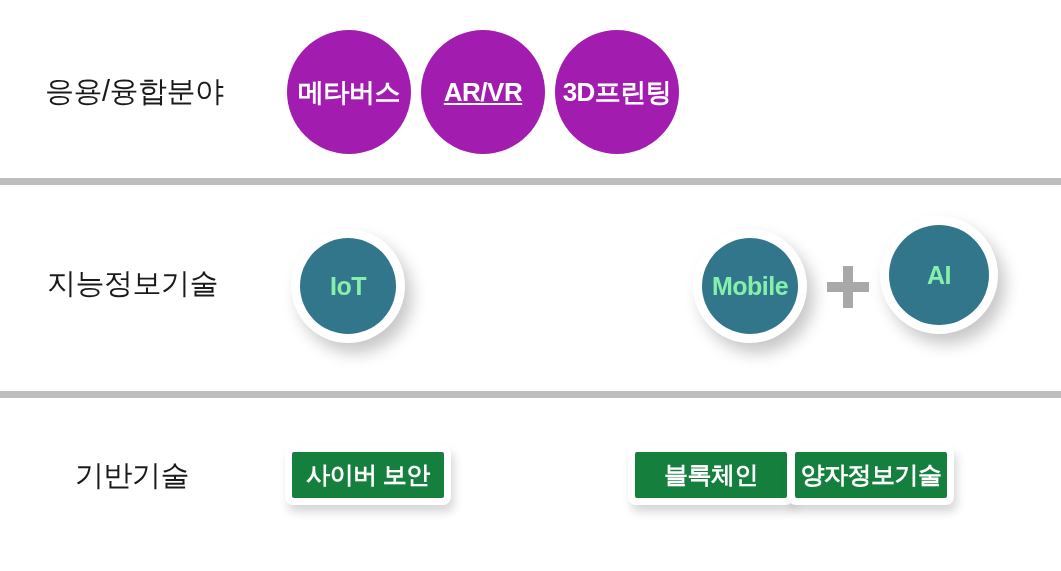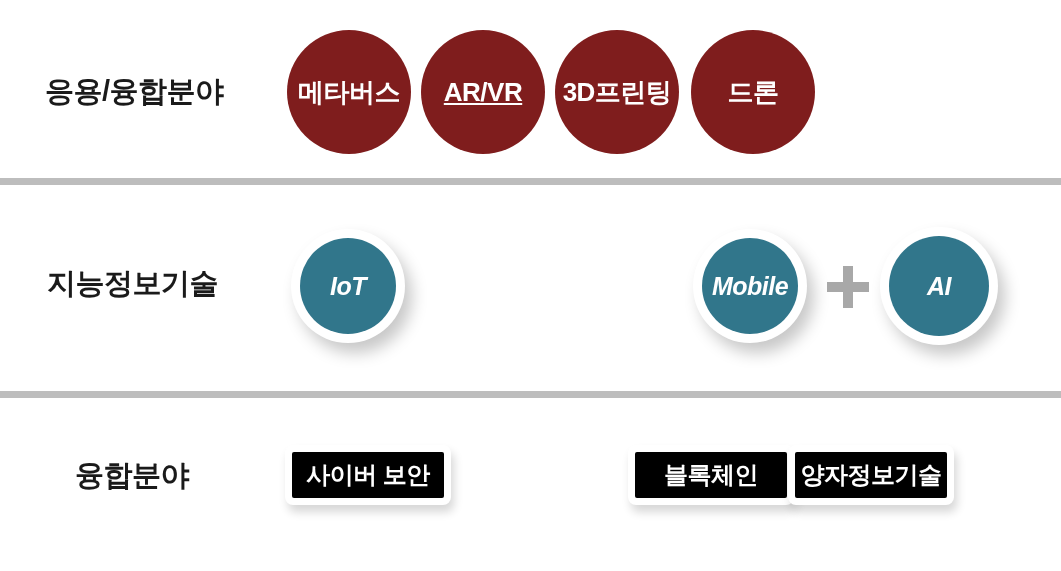--- a/index.html
+++ b/index.html
@@ -12,21 +12,21 @@
     width: 1061px;
     height: 571px;
     background: #ffffff;
     overflow: hidden;
   }
 
   
   .row-label {
     position: absolute;
     font-size: 29px;
-    font-weight: 700;
+    font-weight: 400;
     color: #1a1a1a;
     letter-spacing: -0.5px;
     line-height: 1;
     white-space: nowrap;
   }
   .row-label.r1 { left: 45px; top: 77px; }
   .row-label.r2 { left: 47px; top: 269px; }
   .row-label.r3 { left: 75px; top: 461px; }
 
   
@@ -40,21 +40,21 @@
   .divider.d1 { top: 178px; }
   .divider.d2 { top: 391px; }
 
   
   .gold-circle {
     position: absolute;
     top: 30px;
     width: 124px;
     height: 124px;
     border-radius: 50%;
-    background: #7f1d1d;
+    background: #a21caf;
     color: #ffffff;
     font-size: 26px;
     font-weight: 700;
     letter-spacing: -0.5px;
     display: flex;
     align-items: center;
     justify-content: center;
     white-space: nowrap;
     line-height: 1;
   }
@@ -70,37 +70,36 @@
     width: 114px;
     height: 114px;
     border-radius: 50%;
     background: #ffffff;
     box-shadow: 7px 10px 16px rgba(0,0,0,0.22);
   }
   .white-disc.w1 { left: 291px; }
   .white-disc.w2 { left: 425px; }
   .white-disc.w3 { left: 559px; }
   .white-disc.w4 { left: 693px; }
-  .white-disc.w5 { left: 880px; top: 227px; width: 118px; height: 118px; }
+  .white-disc.w5 { left: 880px; top: 216px; width: 118px; height: 118px; }
   .teal-circle {
     position: absolute;
     inset: 9px;
     border-radius: 50%;
     background: #31768b;
-    color: #ffffff;
+    color: #86efac;
     font-size: 25px;
     font-weight: 700;
     display: flex;
     align-items: center;
     justify-content: center;
     text-align: left;
     line-height: 1.08;
     letter-spacing: -0.5px;
     padding: 0 6px;
-    font-style: italic;
   }
 
   
   .plus {
     position: absolute;
     left: 827px;
     top: 266px;
     width: 42px;
     height: 42px;
   }
@@ -127,21 +126,21 @@
     border-radius: 8px;
     box-shadow: 3px 7px 10px rgba(0,0,0,0.16);
   }
   .chip-frame.f1 { left: 285px; }
   .chip-frame.f2 { left: 460px; }
   .chip-frame.f3 { left: 628px; }
   .chip-frame.f4 { left: 788px; font-family: Liberation Serif, serif; }
   .navy-chip {
     position: absolute;
     inset: 7px;
-    background: #000000;
+    background: #15803d;
     border-radius: 2px;
     color: #ffffff;
     font-size: 24px;
     font-weight: 700;
     letter-spacing: -0.5px;
     display: flex;
     align-items: center;
     justify-content: center;
     white-space: nowrap;
     line-height: 1;
@@ -149,42 +148,41 @@
 </style>
 </head>
 <body>
 
 <div class="canvas">
 
   <div class="row-label r1">응용/융합분야</div>
   <div class="gold-circle g1">메타버스</div>
   <div class="gold-circle g2">AR/VR</div>
   <div class="gold-circle g3">3D프린팅</div>
-  <div class="gold-circle g4">드론</div>
 
   <div class="divider d1"></div>
 
   <div class="row-label r2">지능정보기술</div>
   <div class="white-disc w1">
     <div class="teal-circle">IoT</div>
   </div>
   <div class="white-disc w4">
     <div class="teal-circle">Mobile</div>
   </div>
   <div class="plus">
     <div class="bar-h"></div>
     <div class="bar-v"></div>
   </div>
   <div class="white-disc w5">
     <div class="teal-circle">AI</div>
   </div>
 
   <div class="divider d2"></div>
 
-  <div class="row-label r3">융합분야</div>
+  <div class="row-label r3">기반기술</div>
   <div class="chip-frame f1">
     <div class="navy-chip">사이버 보안</div>
   </div>
   <div class="chip-frame f3">
     <div class="navy-chip">블록체인</div>
   </div>
   <div class="chip-frame f4">
     <div class="navy-chip">양자정보기술</div>
   </div>
 

